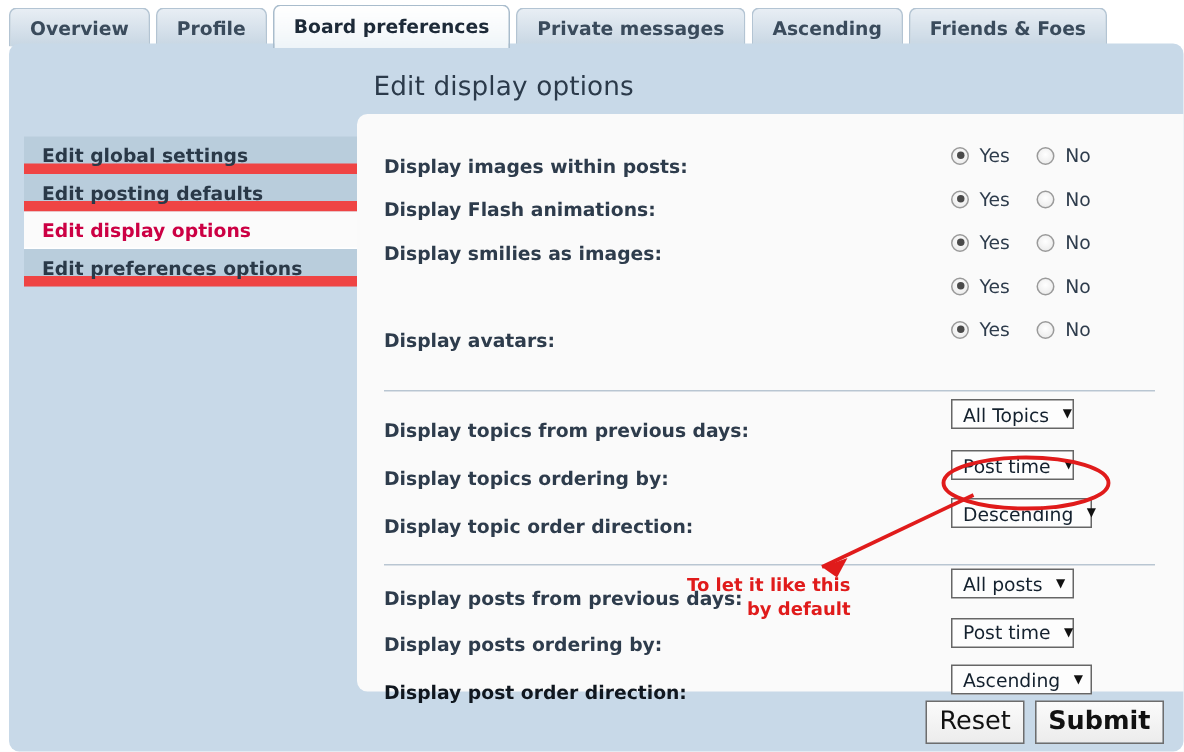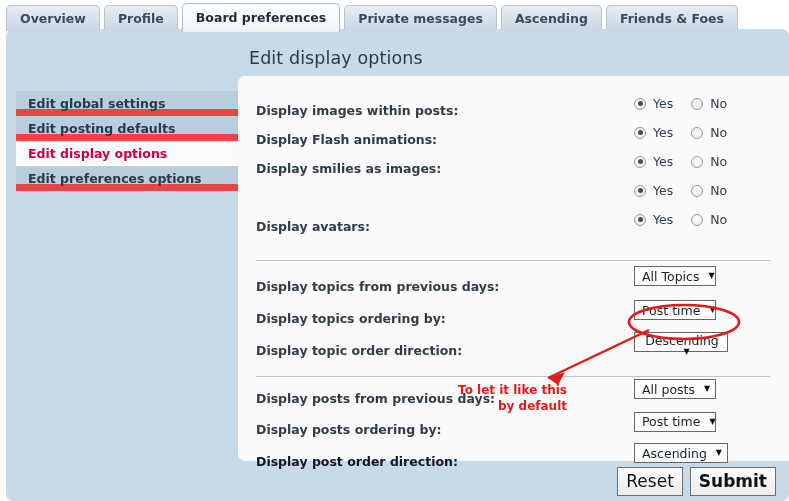--- a/index.html
+++ b/index.html
@@ -181,21 +181,21 @@
   }
   .select .sel-text { flex: 1; }
   .select .arrow {
     margin-left: 9px;
     font-size: 8px;
     color: #111;
     line-height: 1;
   }
   .w-all-topics { width: 82px; }
   .w-post-time  { width: 82px; }
-  .w-descending { width: 94px; flex-direction: column; }
+  .w-descending { width: 94px; }
   .w-all-posts  { width: 82px; }
   .w-ascending  { width: 94px; }
 
   
   .divider {
     position: absolute;
     left: 18px;
     width: 514px;
     height: 1px;
     background: #b9c6d2;

